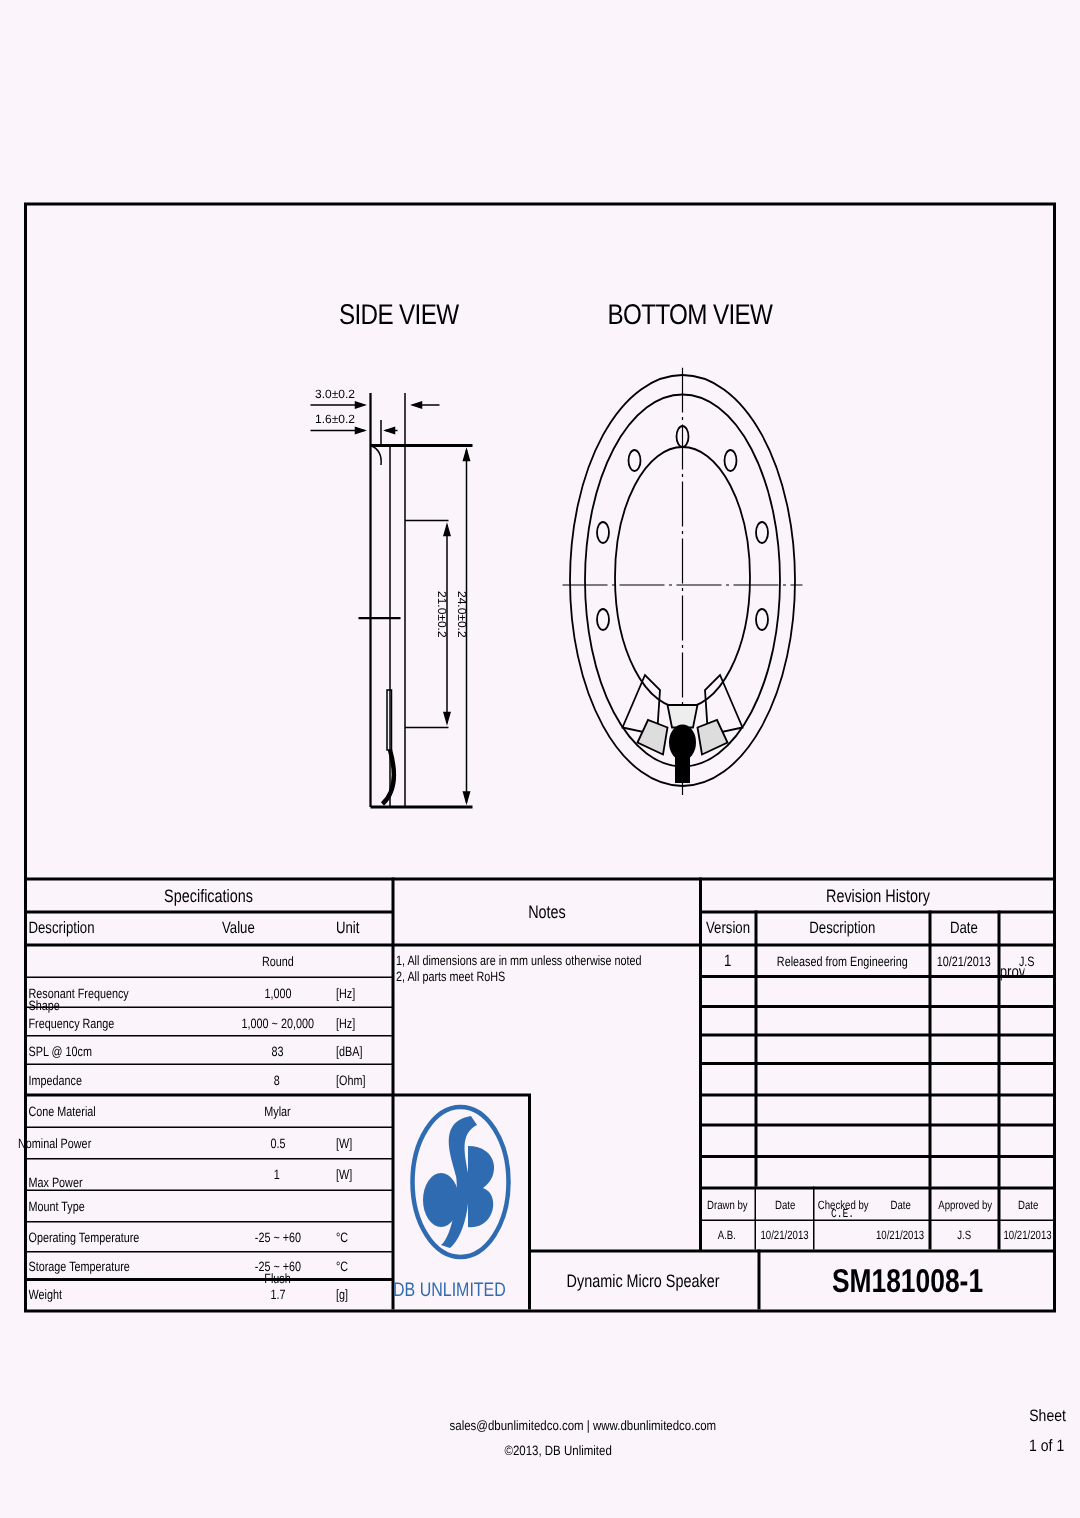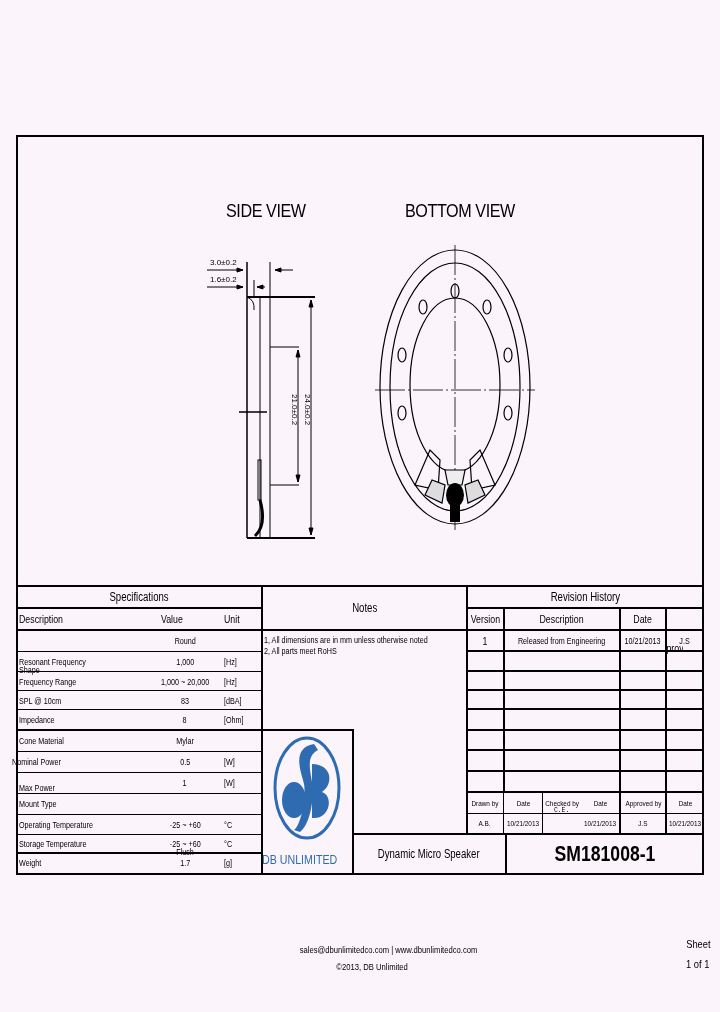--- a/index.html
+++ b/index.html
@@ -92,21 +92,21 @@
 </svg>
 
 <div class="hline" style="left:16px;top:585px;width:688px;"></div>
 <div class="cell c" style="left:18px;top:587px;width:243px;height:20px;">
     <span class="txt hdr">Specifications</span>
   </div>
 <div class="hline" style="left:16px;top:607px;width:246px;"></div>
 <div class="cell" style="left:19px;top:609px;width:100px;height:20px;">
     <span class="txt hdr" style="font-size:11px">Description</span>
   </div>
-<div class="cell" style="left:148px;top:609px;width:40px;height:20px;justify-content:flex-end;">
+<div class="cell" style="left:148px;top:609px;width:40px;height:20px;">
     <span class="txt hdr" style="font-size:11px">Value</span>
   </div>
 <div class="cell" style="left:224px;top:609px;width:30px;height:20px;text-align:center;">
     <span class="txt hdr" style="font-size:11px">Unit</span>
   </div>
 <div class="hline" style="left:16px;top:629px;width:246px;"></div>
 
 <div id="spec-rows">
 
   <div class="cell" style="left:19px;top:660px;width:120px;height:20px;">

